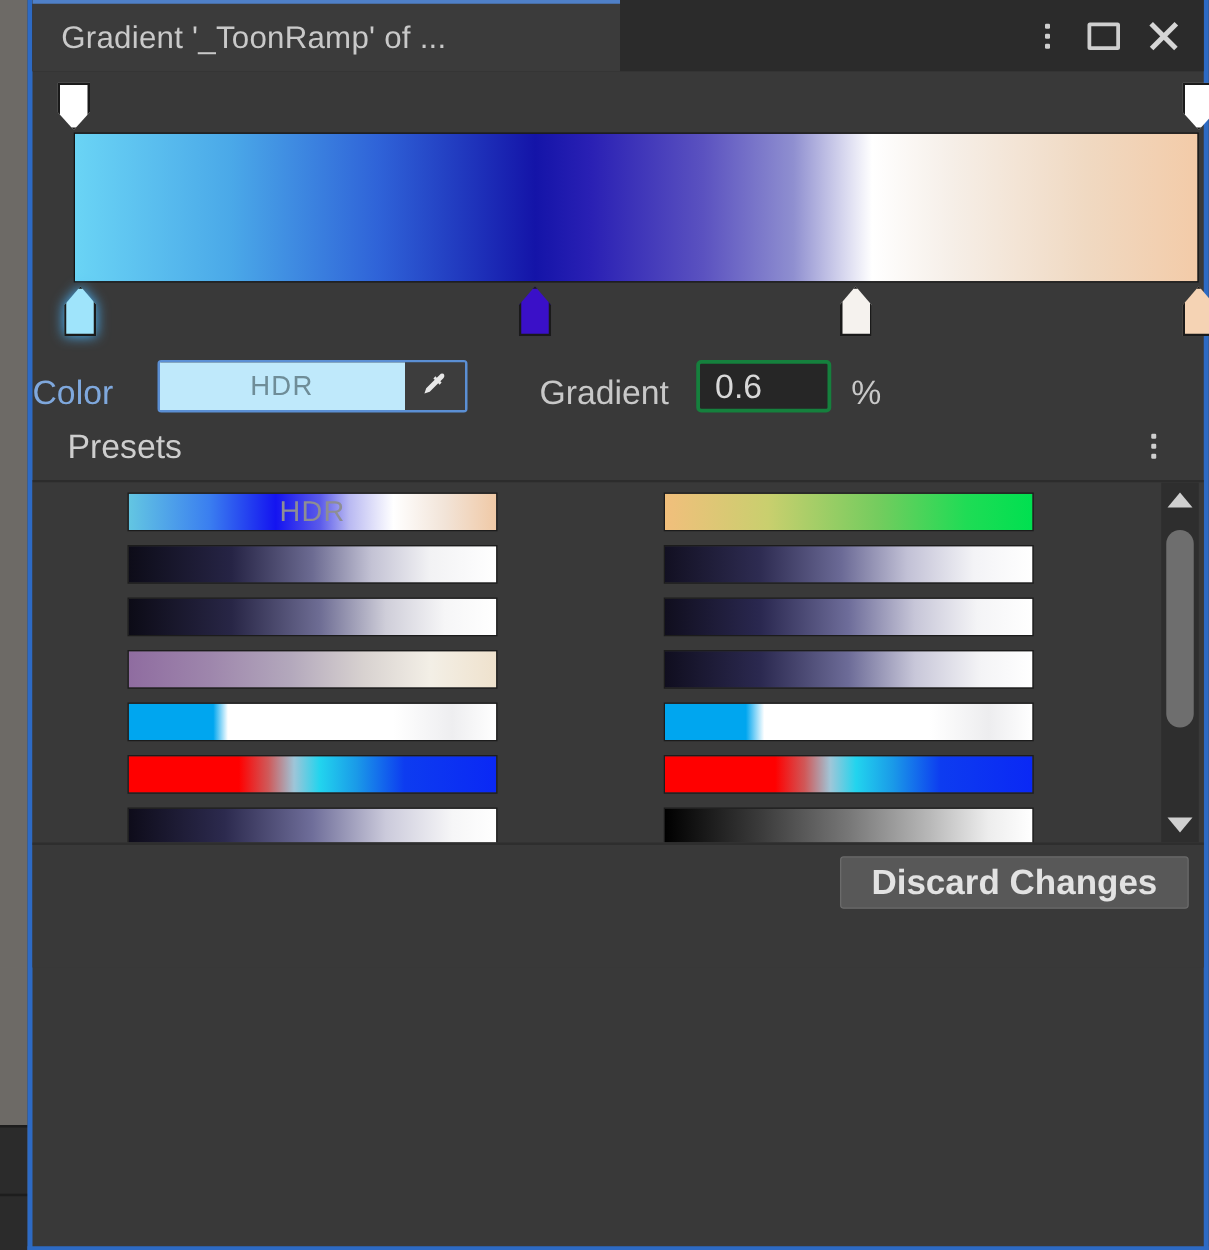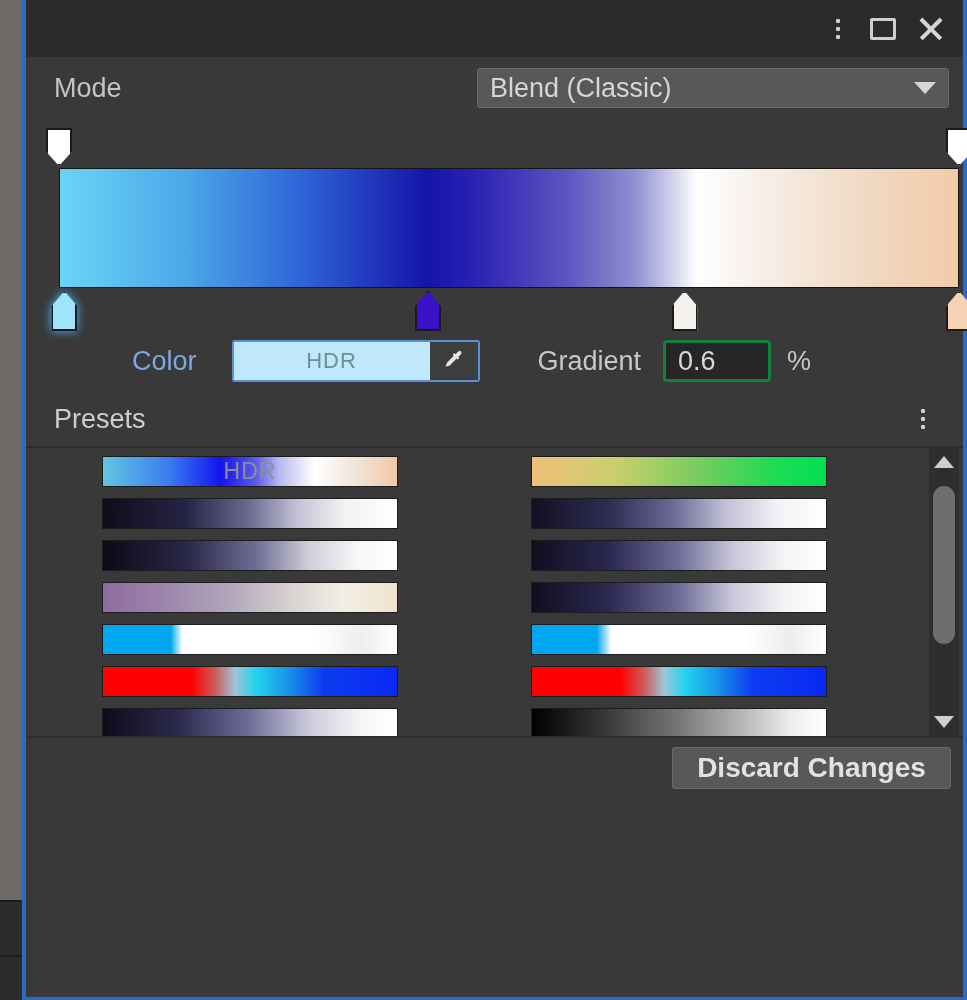--- a/index.html
+++ b/index.html
@@ -153,23 +153,22 @@
   .color-marker .mk {
     width: 26px; height: 40px;
     border: 2px solid #1a1a1a;
     clip-path: polygon(50% 0, 100% 38%, 100% 100%, 0 100%, 0 38%);
   }
   .color-marker.selected { filter: drop-shadow(0 0 5px #49b6ff); }
 
   
   #cl-row {
     display: flex;
-    align-items: center;
+    align-items: flex-end;
     height: 62px;
-    padding-left: 106px;
   }
   #color-label { font-size: 27px; color: #7fa8dd; }
   #color-field {
     margin-left: 35px;
     width: 248px; height: 42px;
     border: 2px solid #5b8fd4;
     border-radius: 3px;
     display: flex;
     cursor: pointer;
   }
@@ -295,40 +294,36 @@
 <body>
 
 <div id="desktop">
   <div id="desktop-strip-dark"></div>
   <div id="desktop-strip-dark2"></div>
 </div>
 
 <div id="window" style="border-left-color: rgb(45, 106, 196); border-right-color: rgb(45, 106, 196); border-bottom-color: rgb(45, 106, 196);">
 
   <div id="titlebar">
+    <div id="tab">
+      <span id="tab-title">Gradient '_ToonRamp' of ...</span>
+    </div>
     <div id="win-controls">
       <span class="wc" id="kebab-win">
         <i></i>
           <i></i>
           <i></i>
       </span>
       <span class="wc" id="maximize-icon"></span>
       <span class="wc" id="close-icon"></span>
     </div>
   </div>
 
   <div id="body">
 
-    <div id="mode-row">
-      <span id="mode-label">Mode</span>
-      <div id="mode-dropdown">
-        <span id="mode-value">Blend (Classic)</span>
-        <span id="mode-caret"></span>
-      </div>
-    </div>
 
     <div id="grad-area">
       <div id="grad-bar" style="background: linear-gradient(to right, rgb(106, 212, 245) 0%, rgb(74, 168, 232) 14%, rgb(47, 99, 216) 27%, rgb(20, 20, 168) 41%, rgb(42, 32, 180) 46%, rgb(91, 82, 192) 56%, rgb(143, 143, 208) 64%, rgb(255, 255, 255) 71%, rgb(246, 239, 232) 78%, rgb(240, 217, 194) 90%, rgb(243, 203, 168) 100%);"></div>
       <div id="alpha-markers">
           <div class="alpha-marker" style="left: 33px;">
             <div class="mk"></div>
           </div>
           <div class="alpha-marker" style="left: 933px;">
             <div class="mk"></div>
           </div>

